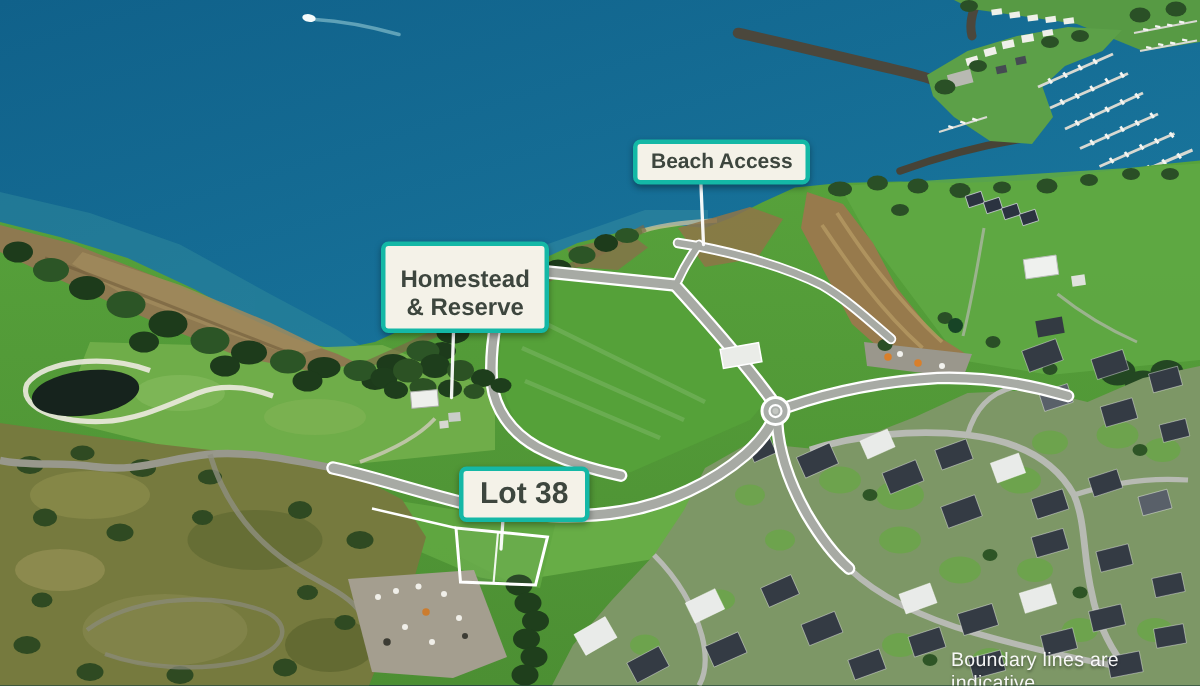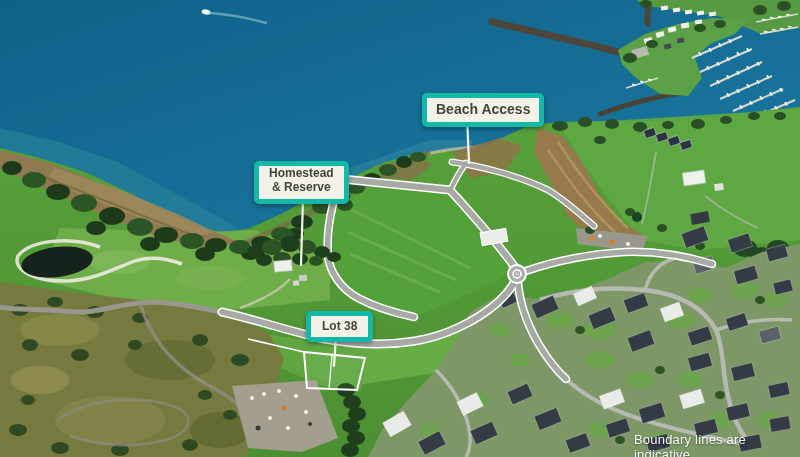--- a/index.html
+++ b/index.html
@@ -1,24 +1,24 @@
 <!DOCTYPE html>
 <html><head>
 <meta charset="utf-8">
 <style>
   html,body{margin:0;padding:0;background:#222;}
   #stage{position:relative;width:800px;height:457px;overflow:hidden;
          font-family:"Liberation Sans","DejaVu Sans",sans-serif;}
   #stage svg{position:absolute;left:0;top:0;display:block;}
   .map-label{position:absolute;background:#f4f2e8;color:#3d463e;font-weight:700;
-             border:5px solid #14b8a6;border-radius:5px;box-shadow:0 2px 4px rgba(0,0,0,.35);
+             border:3px solid #14b8a6;border-radius:5px;box-shadow:0 2px 4px rgba(0,0,0,.35);
              text-align:center;line-height:1.2;white-space:nowrap;}
   .lbl-1line{padding:3px 9px 4px;font-size:14px;}
-  .lbl-2line{padding:0 10px 4px;font-size:12px;}
-  .lbl-lot{padding:3px 11px 4px;font-size:12px;}
+  .lbl-2line{padding:13px 10px 4px;font-size:16px;}
+  .lbl-lot{padding:3px 11px 4px;font-size:20px;}
   #disclaimer{position:absolute;left:634px;top:432px;color:rgba(255,255,255,.95);
               font-size:13px;letter-spacing:.2px;text-shadow:0 1px 2px rgba(0,0,0,.45);}
 </style>
 </head>
 <body>
 
 <div id="stage">
 <svg width="800" height="457" viewBox="0 0 800 457">
   <defs>
     <linearGradient id="gOcean" x1="0" y1="0" x2="0.55" y2="1">

